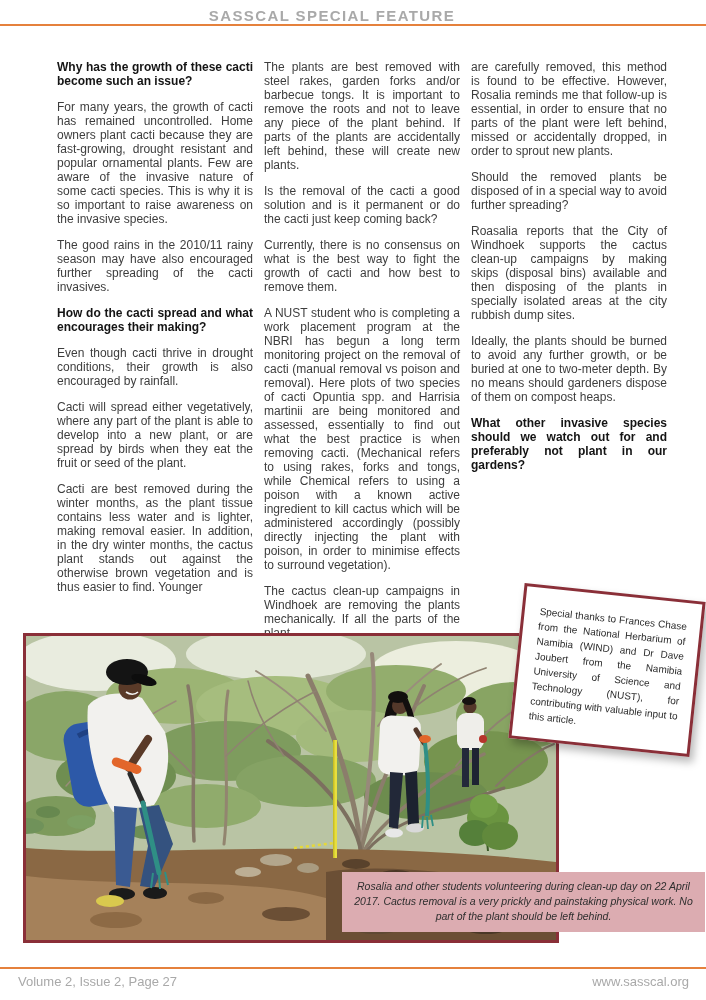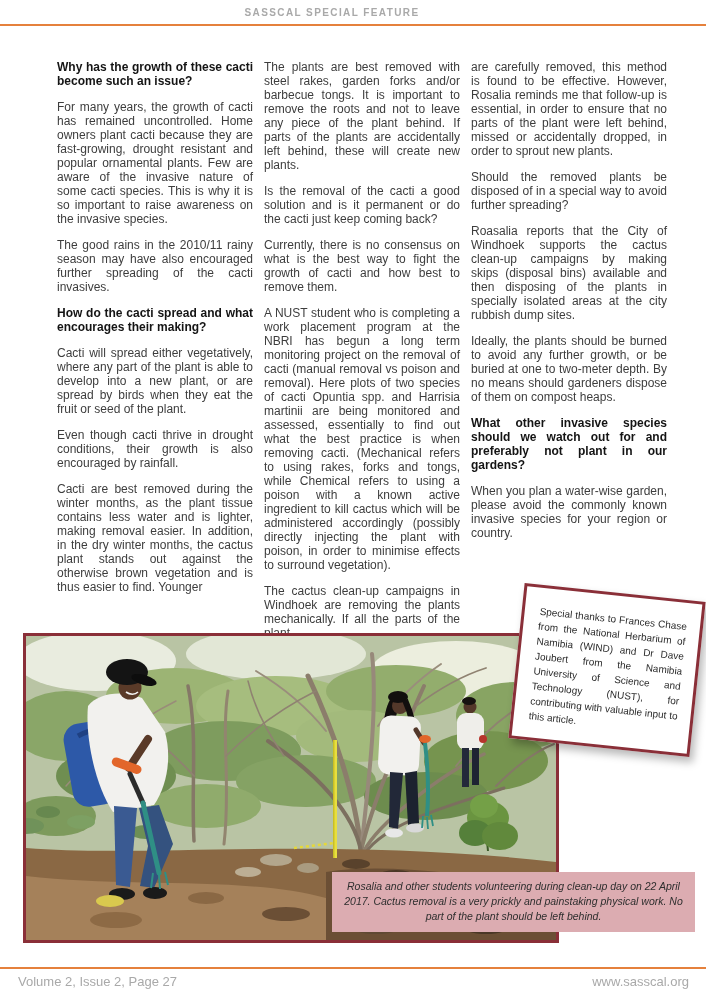--- a/index.html
+++ b/index.html
@@ -2,38 +2,38 @@
 <html><head>
 <meta charset="utf-8">
 <style>
   html,body{margin:0;padding:0;background:#fff;}
   .page{
     position:relative;width:706px;height:1000px;margin:0 auto;background:#ffffff;
     overflow:hidden;font-family:"Liberation Sans",sans-serif;
   }
   .header-title{
     position:absolute;top:7px;left:0;width:664px;text-align:center;
-    color:#a9a9a9;font-size:10px;letter-spacing:1.4px;font-weight:bold;
+    color:#a9a9a9;font-size:15px;letter-spacing:1.4px;font-weight:bold;
   }
   .rule{position:absolute;left:0;width:706px;height:2px;background:#e5813c;}
   .rule-top{top:24px;}
   .rule-bottom{top:967px;}
   .col{
     position:absolute;top:60px;width:196px;text-align:justify;
     font-size:12px;line-height:14px;color:#3d3d3d;
   }
   #col1{left:57px;} #col2{left:264px;} #col3{left:471px;}
   .blk{margin:0 0 12px 0;}
   .blk.heading{font-weight:bold;color:#141414;}
   .photo{
     position:absolute;left:23px;top:633px;width:530px;height:304px;
     border:3px solid #8a2f38;background:#c2cbae;z-index:2;
   }
   .caption{
-    position:absolute;left:332px;top:872px;width:343px;
+    position:absolute;left:342px;top:872px;width:343px;
     background:#dcacb1;color:#2e2e2e;font-style:italic;
     font-size:10.5px;line-height:15px;text-align:center;
     padding:7px 10px 8px 10px;z-index:6;
   }
   .note{
     position:absolute;left:516px;top:592px;width:182px;
     background:#ffffff;border:3px solid #8a2f38;box-sizing:border-box;
     transform:rotate(6deg);transform-origin:50% 50%;
     padding:16px 13px 14px 15px;z-index:5;
     font-size:10px;line-height:15px;text-align:justify;color:#2b2b2b;
@@ -48,38 +48,37 @@
 <div class="page">
 
   <div class="header-title">SASSCAL SPECIAL FEATURE</div>
   <div class="rule rule-top"></div>
 
   <div class="col" id="col1">
       <div class="blk heading">Why has the growth of these cacti become such an issue?</div>
       <div class="blk para">For many years, the growth of cacti has remained uncontrolled. Home owners plant cacti because they are fast-growing, drought resistant and popular ornamental plants. Few are aware of the invasive nature of some cacti species. This is why it is so important to raise awareness on the invasive species.</div>
       <div class="blk para">The good rains in the 2010/11 rainy season may have also encouraged further spreading of the cacti invasives.</div>
       <div class="blk heading">How do the cacti spread and what encourages their making?</div>
+      <div class="blk para">Even though cacti thrive in drought conditions, their growth is also encouraged by rainfall.</div>
       <div class="blk para">Cacti will spread either vegetatively, where any part of the plant is able to develop into a new plant, or are spread by birds when they eat the fruit or seed of the plant.</div>
-      <div class="blk para">Even though cacti thrive in drought conditions, their growth is also encouraged by rainfall.</div>
       <div class="blk para">Cacti are best removed during the winter months, as the plant tissue contains less water and is lighter, making removal easier. In addition, in the dry winter months, the cactus plant stands out against the otherwise brown vegetation and is thus easier to find. Younger</div>
     </div>
   <div class="col" id="col2">
       <div class="blk para">The plants are best removed with steel rakes, garden forks and/or barbecue tongs. It is important to remove the roots and not to leave any piece of the plant behind. If parts of the plants are accidentally left behind, these will create new plants.</div>
       <div class="blk para">Is the removal of the cacti a good solution and is it permanent or do the cacti just keep coming back?</div>
       <div class="blk para">Currently, there is no consensus on what is the best way to fight the growth of cacti and how best to remove them.</div>
       <div class="blk para">A NUST student who is completing a work placement program at the NBRI has begun a long term monitoring project on the removal of cacti (manual removal vs poison and removal). Here plots of two species of cacti Opuntia spp. and Harrisia martinii are being monitored and assessed, essentially to find out what the best practice is when removing cacti. (Mechanical refers to using rakes, forks and tongs, while Chemical refers to using a poison with a known active ingredient to kill cactus which will be administered accordingly (possibly directly injecting the plant with poison, in order to minimise effects to surround vegetation).</div>
       <div class="blk para">The cactus clean-up campaigns in Windhoek are removing the plants mechanically. If all the parts of the plant</div>
     </div>
   <div class="col" id="col3">
       <div class="blk para">are carefully removed, this method is found to be effective. However, Rosalia reminds me that follow-up is essential, in order to ensure that no parts of the plant were left behind, missed or accidentally dropped, in order to sprout new plants.</div>
       <div class="blk para">Should the removed plants be disposed of in a special way to avoid further spreading?</div>
       <div class="blk para">Roasalia reports that the City of Windhoek supports the cactus clean-up campaigns by making skips (disposal bins) available and then disposing of the plants in specially isolated areas at the city rubbish dump sites.</div>
       <div class="blk para">Ideally, the plants should be burned to avoid any further growth, or be buried at one to two-meter depth. By no means should gardeners dispose of them on compost heaps.</div>
       <div class="blk heading">What other invasive species should we watch out for and preferably not plant in our gardens?</div>
-      <div class="blk para">When you plan a water-wise garden, please avoid the commonly known invasive species for your region or country.</div>
     </div>
 
   <div class="photo">
     <svg width="530" height="304" viewBox="0 0 530 304">
 
       <g>
         <rect x="0" y="0" width="530" height="304" fill="#b9c4a4"></rect>
         <ellipse cx="70" cy="25" rx="80" ry="30" fill="#e9ecdf"></ellipse>
         <ellipse cx="250" cy="18" rx="90" ry="26" fill="#e2e7d6"></ellipse>
         <ellipse cx="430" cy="35" rx="85" ry="30" fill="#eceede"></ellipse>

